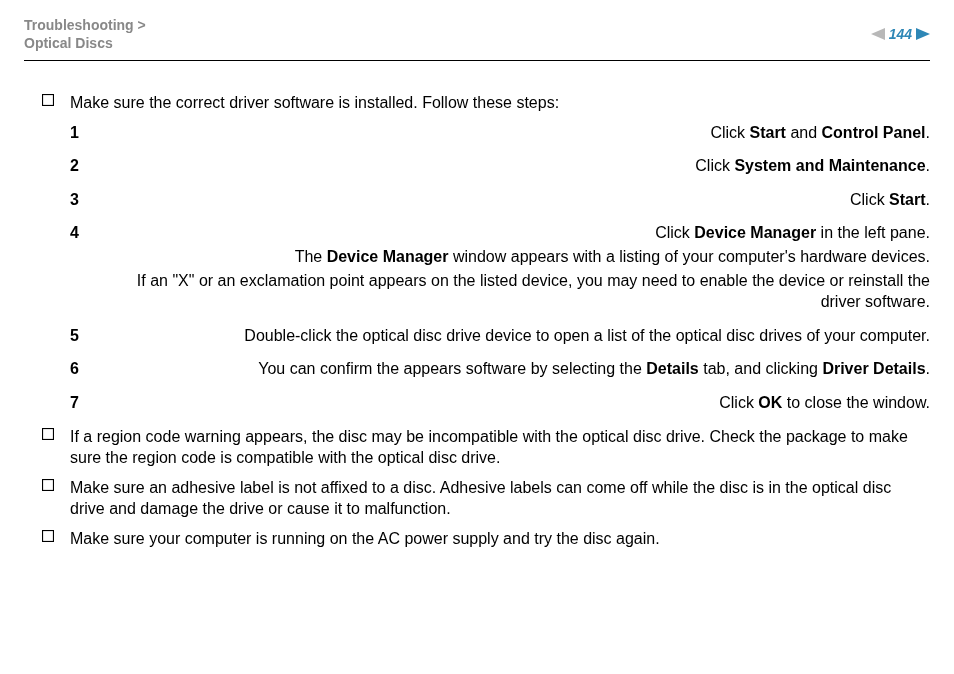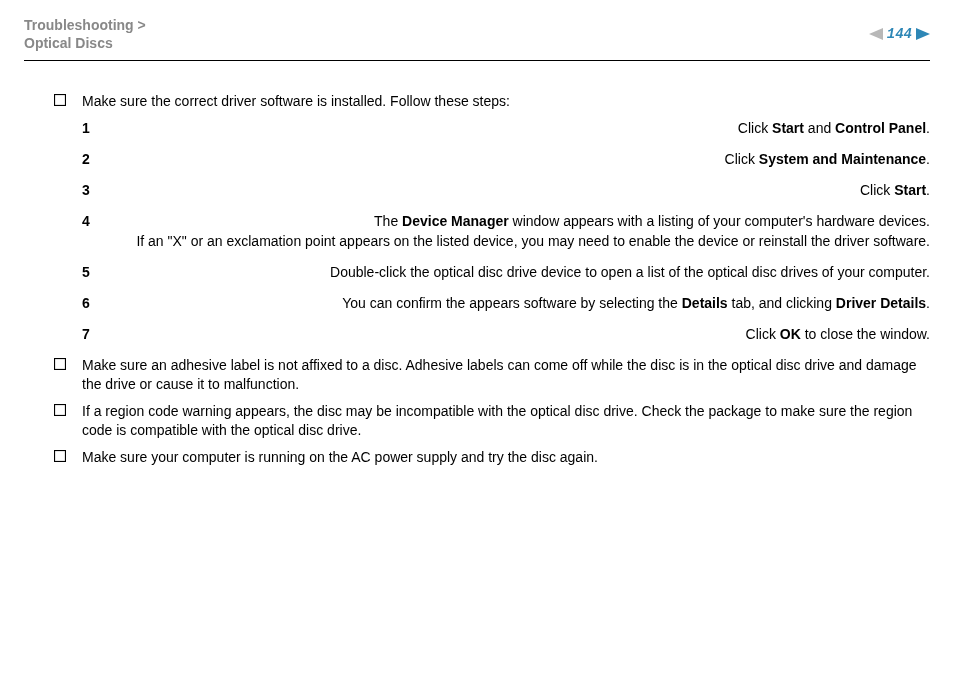--- a/index.html
+++ b/index.html
@@ -32,21 +32,20 @@
     color: #888;
     line-height: 18px;
   }
   .pagenum-box {
     position: absolute;
     top: 10px;
     right: 0;
     display: flex;
     align-items: center;
     gap: 4px;
-    font-family: Liberation Mono, monospace;
   }
   .pagenum {
     font-size: 14px;
     font-weight: bold;
     font-style: italic;
     color: #2e87b6;
   }
   .arrow-left, .arrow-right {
     display: inline-block;
   }
@@ -59,23 +58,23 @@
     top: 60px;
     border: none;
     border-top: 1px solid #000;
     margin: 0;
   }
 
   
   .content {
     position: absolute;
     top: 92px;
-    left: 54px;
+    left: 42px;
     right: 24px;
-    font-size: 14px;
+    font-size: 16px;
     line-height: 1.35;
   }
 
   .bullet-row {
     display: flex;
     align-items: flex-start;
     margin-bottom: 8px;
   }
   .bullet-mark {
     width: 28px;
@@ -165,20 +164,21 @@
         </div>
         <div class="step-row">
           <div class="step-num">3</div>
           <div class="step-text">
             <p><span>Click </span><b>Start</b><span>.</span></p>
           </div>
         </div>
         <div class="step-row">
           <div class="step-num">4</div>
           <div class="step-text">
+            <p><span>Click </span><b>Device Manager</b><span> in the left pane.</span></p>
             <p><span>The </span><b>Device Manager</b><span> window appears with a listing of your computer's hardware devices.</span></p>
             <p><span>If an "X" or an exclamation point appears on the listed device, you may need to enable the device or reinstall the driver software.</span></p>
           </div>
         </div>
         <div class="step-row">
           <div class="step-num">5</div>
           <div class="step-text">
             <p><span>Double-click the optical disc drive device to open a list of the optical disc drives of your computer.</span></p>
           </div>
         </div>
@@ -196,29 +196,29 @@
         </div>
       </div>
 
     <div id="bullets">
         <div class="bullet-row">
           <span class="bullet-mark">
             <svg width="12" height="12" viewBox="0 0 12 12">
               <rect x="0.5" y="0.5" width="11" height="11" fill="none" stroke="#000" stroke-width="1.2"></rect>
             </svg>
           </span>
-          <span class="bullet-text">Make sure an adhesive label is not affixed to a disc. Adhesive labels can come off while the disc is in the optical disc drive and damage the drive or cause it to malfunction.</span>
+          <span class="bullet-text">If a region code warning appears, the disc may be incompatible with the optical disc drive. Check the package to make sure the region code is compatible with the optical disc drive.</span>
         </div>
         <div class="bullet-row">
           <span class="bullet-mark">
             <svg width="12" height="12" viewBox="0 0 12 12">
               <rect x="0.5" y="0.5" width="11" height="11" fill="none" stroke="#000" stroke-width="1.2"></rect>
             </svg>
           </span>
-          <span class="bullet-text">If a region code warning appears, the disc may be incompatible with the optical disc drive. Check the package to make sure the region code is compatible with the optical disc drive.</span>
+          <span class="bullet-text">Make sure an adhesive label is not affixed to a disc. Adhesive labels can come off while the disc is in the optical disc drive and damage the drive or cause it to malfunction.</span>
         </div>
         <div class="bullet-row">
           <span class="bullet-mark">
             <svg width="12" height="12" viewBox="0 0 12 12">
               <rect x="0.5" y="0.5" width="11" height="11" fill="none" stroke="#000" stroke-width="1.2"></rect>
             </svg>
           </span>
           <span class="bullet-text">Make sure your computer is running on the AC power supply and try the disc again.</span>
         </div>
       </div>

